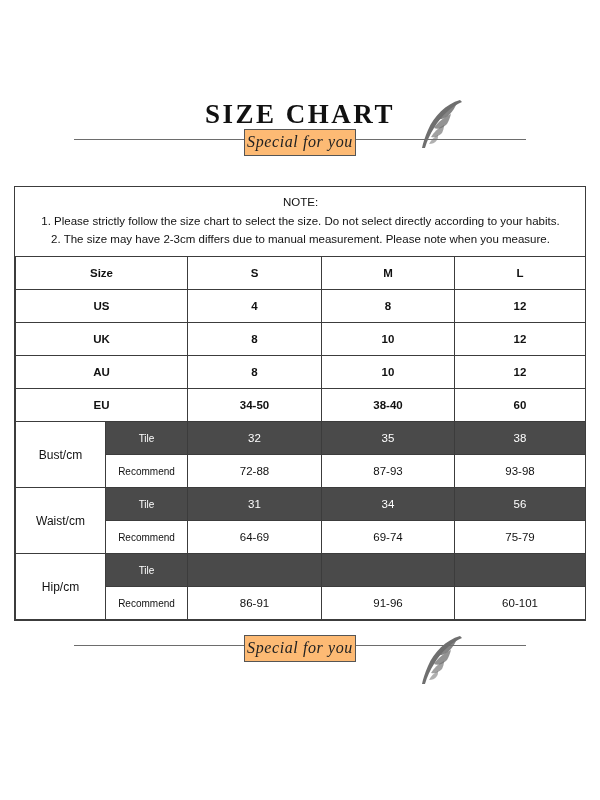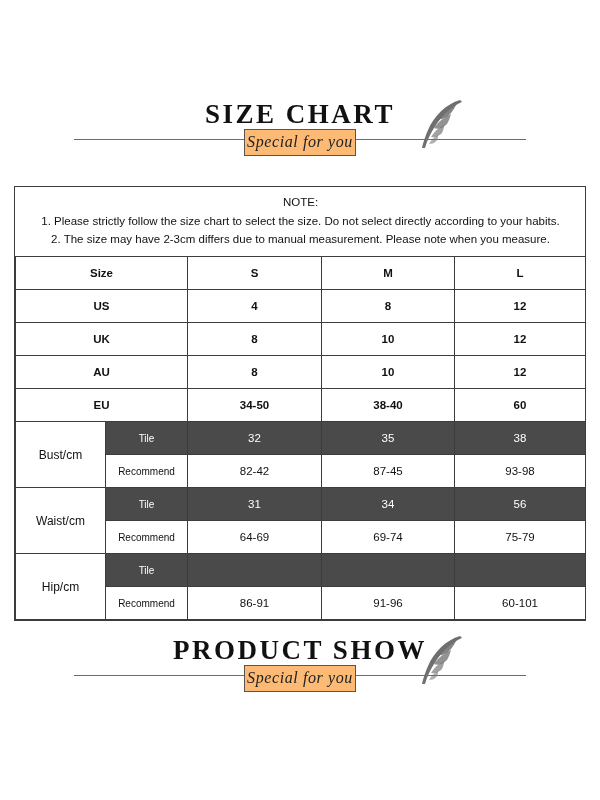--- a/index.html
+++ b/index.html
@@ -210,22 +210,22 @@
 
         <tr>
           <td class="label-cell" rowspan="2">Bust/cm</td>
           <td class="sub-cell dark">Tile</td>
           <td class="dark">32</td>
           <td class="dark">35</td>
           <td class="dark">38</td>
         </tr>
         <tr>
           <td class="sub-cell">Recommend</td>
-          <td>82-42</td>
-          <td>87-45</td>
+          <td>72-88</td>
+          <td>87-93</td>
           <td>93-98</td>
         </tr>
 
         <tr>
           <td class="label-cell" rowspan="2">Waist/cm</td>
           <td class="sub-cell dark">Tile</td>
           <td class="dark">31</td>
           <td class="dark">34</td>
           <td class="dark">56</td>
         </tr>
@@ -247,21 +247,20 @@
           <td class="sub-cell">Recommend</td>
           <td>86-91</td>
           <td>91-96</td>
           <td>60-101</td>
         </tr>
       </tbody>
     </table>
   </div>
 
   <div class="heading-block product-show">
-    <div class="heading-title">PRODUCT SHOW</div>
     <div class="heading-rule"></div>
     <div class="heading-badge">Special for you</div>
     <svg class="feather" viewBox="0 0 66 54">
       <g fill="#6f6f6f">
         <path d="M58 4 C44 8 32 20 26 34 C23 41 21 47 20 52 L23 52 C25 45 28 38 32 32 C40 19 50 10 60 6 Z"></path>
         <path d="M55 7 C47 10 40 16 35 23 C39 24 44 22 48 18 C51 15 53 11 55 7 Z" opacity=".85"></path>
         <path d="M49 18 C42 21 36 26 32 32 C36 34 41 32 45 28 C47 25 48 21 49 18 Z" opacity=".75"></path>
         <path d="M42 29 C36 32 32 36 29 41 C33 42 37 40 40 37 C41 35 42 32 42 29 Z" opacity=".65"></path>
         <path d="M36 39 C32 41 29 44 27 48 C30 48 33 47 35 44 C36 43 36 41 36 39 Z" opacity=".55"></path>
       </g>

